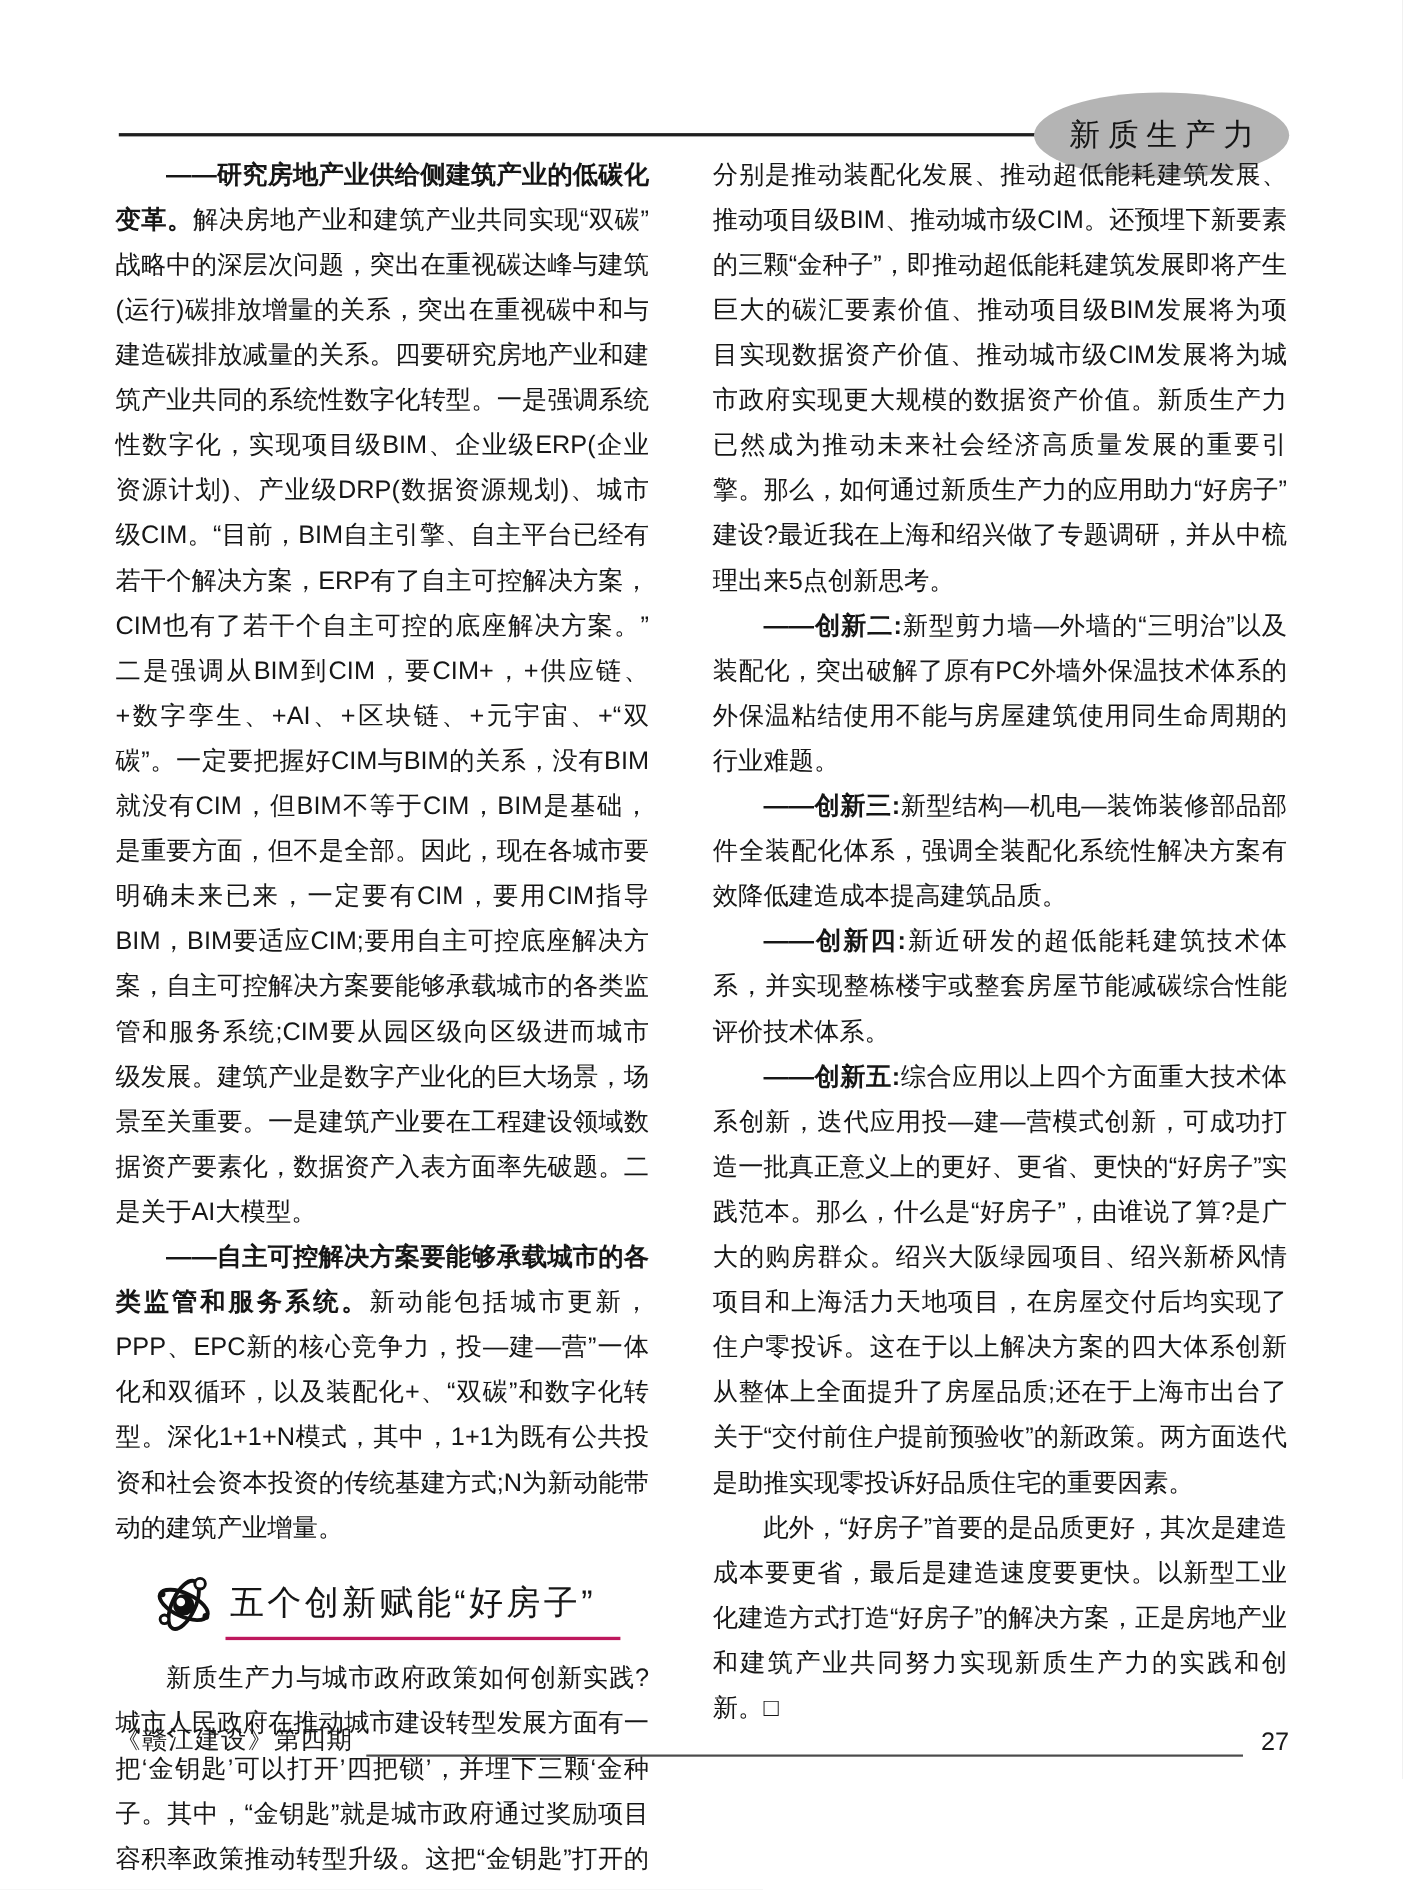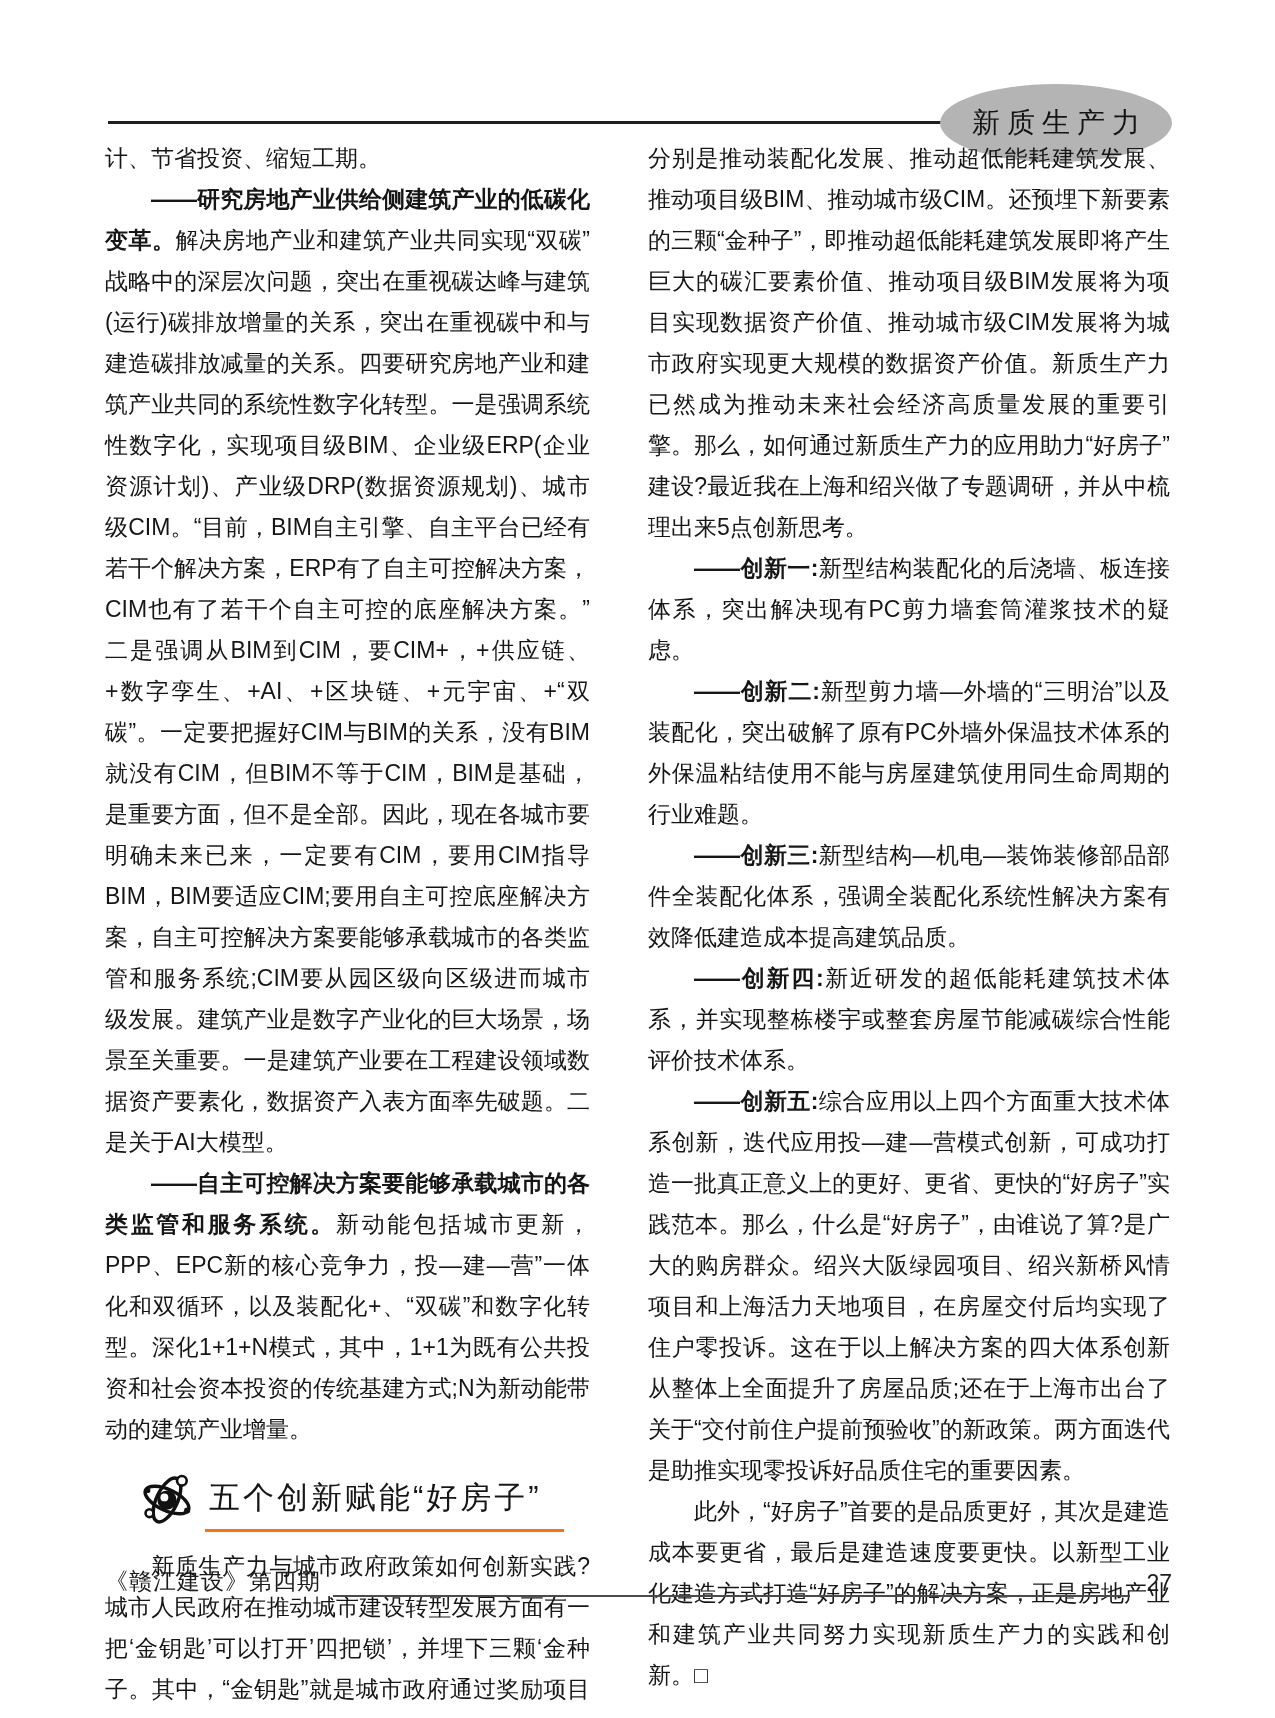--- a/index.html
+++ b/index.html
@@ -49,21 +49,21 @@
   .b { font-weight:bold; }
   
   .section-heading {
     display:flex; align-items:flex-start; gap:10px;
     margin:20px 0 14px 34px;
   }
   .atom-icon { flex:0 0 auto; width:56px; height:56px; margin-top:2px; }
   .section-title {
     font-size:31px; line-height:1.45;
     letter-spacing:3px;
-    border-bottom:3px solid #f97316;
+    border-bottom:3px solid #be185d;
     padding:6px 22px 8px 4px;
     white-space:nowrap;
   }
   
   .footer {
     position:absolute; left:105px; top:1566px;
     width:1067px;
     display:flex; align-items:flex-end;
   }
   .footer-journal { font-size:23px; letter-spacing:1px; white-space:nowrap; }
@@ -78,21 +78,20 @@
   <div class="header-rule"></div>
 
   <div class="badge">
     <span class="badge-label">新质生产力</span>
   </div>
 
   <div class="content">
 
     <div class="column column-left">
       <div>
-          <p class="para"><span>计、节省投资、缩短工期。</span></p>
           <p class="para indent"><span class="b">——研究房地产业供给侧建筑产业的低碳化变革。</span><span>解决房地产业和建筑产业共同实现“双碳”战略中的深层次问题，突出在重视碳达峰与建筑(运行)碳排放增量的关系，突出在重视碳中和与建造碳排放减量的关系。四要研究房地产业和建筑产业共同的系统性数字化转型。一是强调系统性数字化，实现项目级BIM、企业级ERP(企业资源计划)、产业级DRP(数据资源规划)、城市级CIM。“目前，BIM自主引擎、自主平台已经有若干个解决方案，ERP有了自主可控解决方案，CIM也有了若干个自主可控的底座解决方案。”二是强调从BIM到CIM，要CIM+，+供应链、+数字孪生、+AI、+区块链、+元宇宙、+“双碳”。一定要把握好CIM与BIM的关系，没有BIM就没有CIM，但BIM不等于CIM，BIM是基础，是重要方面，但不是全部。因此，现在各城市要明确未来已来，一定要有CIM，要用CIM指导BIM，BIM要适应CIM;要用自主可控底座解决方案，自主可控解决方案要能够承载城市的各类监管和服务系统;CIM要从园区级向区级进而城市级发展。建筑产业是数字产业化的巨大场景，场景至关重要。一是建筑产业要在工程建设领域数据资产要素化，数据资产入表方面率先破题。二是关于AI大模型。</span></p>
           <p class="para indent"><span class="b">——自主可控解决方案要能够承载城市的各类监管和服务系统。</span><span>新动能包括城市更新，PPP、EPC新的核心竞争力，投—建—营”一体化和双循环，以及装配化+、“双碳”和数字化转型。深化1+1+N模式，其中，1+1为既有公共投资和社会资本投资的传统基建方式;N为新动能带动的建筑产业增量。</span></p>
         </div>
 
       <div class="section-heading">
         <svg class="atom-icon" viewBox="0 0 64 64" aria-hidden="true">
           <g fill="none" stroke="#111" stroke-width="4">
             <ellipse cx="32" cy="32" rx="27" ry="12" transform="rotate(25 32 32)"></ellipse>
             <ellipse cx="32" cy="32" rx="27" ry="12" transform="rotate(115 32 32)"></ellipse>
           </g>
@@ -106,21 +105,20 @@
         <span class="section-title">五个创新赋能“好房子”</span>
       </div>
 
       <div>
           <p class="para indent"><span>新质生产力与城市政府政策如何创新实践?城市人民政府在推动城市建设转型发展方面有一把‘金钥匙’可以打开’四把锁’，并埋下三颗‘金种子。其中，“金钥匙”就是城市政府通过奖励项目容积率政策推动转型升级。这把“金钥匙”打开的“四把锁”，</span></p>
         </div>
     </div>
 
     <div class="column column-right">
         <p class="para"><span>分别是推动装配化发展、推动超低能耗建筑发展、推动项目级BIM、推动城市级CIM。还预埋下新要素的三颗“金种子”，即推动超低能耗建筑发展即将产生巨大的碳汇要素价值、推动项目级BIM发展将为项目实现数据资产价值、推动城市级CIM发展将为城市政府实现更大规模的数据资产价值。新质生产力已然成为推动未来社会经济高质量发展的重要引擎。那么，如何通过新质生产力的应用助力“好房子”建设?最近我在上海和绍兴做了专题调研，并从中梳理出来5点创新思考。</span></p>
-        <p class="para indent"><span class="b">——创新一:</span><span>新型结构装配化的后浇墙、板连接体系，突出解决现有PC剪力墙套筒灌浆技术的疑虑。</span></p>
         <p class="para indent"><span class="b">——创新二:</span><span>新型剪力墙—外墙的“三明治”以及装配化，突出破解了原有PC外墙外保温技术体系的外保温粘结使用不能与房屋建筑使用同生命周期的行业难题。</span></p>
         <p class="para indent"><span class="b">——创新三:</span><span>新型结构—机电—装饰装修部品部件全装配化体系，强调全装配化系统性解决方案有效降低建造成本提高建筑品质。</span></p>
         <p class="para indent"><span class="b">——创新四:</span><span>新近研发的超低能耗建筑技术体系，并实现整栋楼宇或整套房屋节能减碳综合性能评价技术体系。</span></p>
         <p class="para indent"><span class="b">——创新五:</span><span>综合应用以上四个方面重大技术体系创新，迭代应用投—建—营模式创新，可成功打造一批真正意义上的更好、更省、更快的“好房子”实践范本。那么，什么是“好房子”，由谁说了算?是广大的购房群众。绍兴大阪绿园项目、绍兴新桥风情项目和上海活力天地项目，在房屋交付后均实现了住户零投诉。这在于以上解决方案的四大体系创新从整体上全面提升了房屋品质;还在于上海市出台了关于“交付前住户提前预验收”的新政策。两方面迭代是助推实现零投诉好品质住宅的重要因素。</span></p>
         <p class="para indent"><span>此外，“好房子”首要的是品质更好，其次是建造成本要更省，最后是建造速度要更快。以新型工业化建造方式打造“好房子”的解决方案，正是房地产业和建筑产业共同努力实现新质生产力的实践和创新。□</span></p>
       </div>
 
   </div>
 
   <div class="footer">

